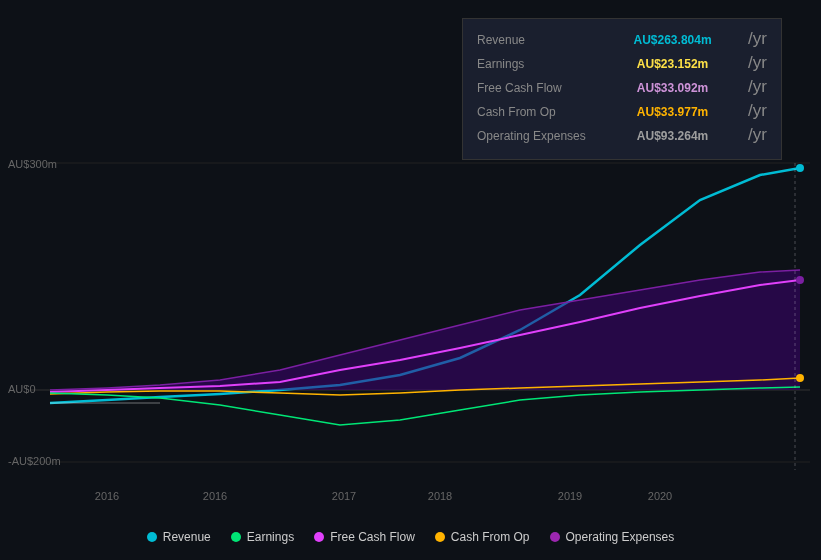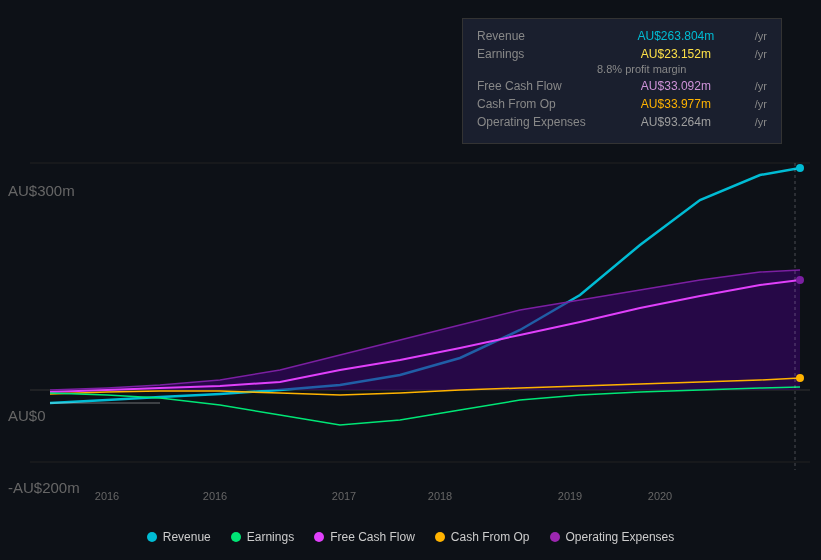--- a/index.html
+++ b/index.html
@@ -41,25 +41,25 @@
       justify-content: space-between;
       align-items: baseline;
       margin-bottom: 4px;
       font-size: 12px;
     }
     .tooltip-label {
       color: #888;
       min-width: 120px;
     }
     .tooltip-value {
-      font-weight: normal;
+      font-weight: bold;
     }
     .tooltip-unit {
       color: #888;
-      font-size: 11px;
+      font-size: 17px;
     }
     .tooltip-sub {
       color: #888;
       font-size: 11px;
       margin-left: 120px;
       margin-top: -2px;
       margin-bottom: 4px;
     }
     .color-cyan { color: #00bcd4; }
     .color-green { color: #fde047; }
@@ -73,23 +73,22 @@
       top: 0;
       left: 0;
       width: 821px;
       height: 560px;
     }
 
     
     .y-label {
       position: absolute;
       color: #666;
-      font-size: 15px;
+      font-size: 11px;
       left: 8px;
-      margin-top: 24px;
     }
 
     
     .x-label {
       position: absolute;
       color: #666;
       font-size: 11px;
       bottom: 58px;
       transform: translateX(-50%);
     }
@@ -169,21 +168,20 @@
       <span class="tooltip-label">Revenue</span>
       <span class="tooltip-value color-cyan">AU$263.804m</span>
       <span class="tooltip-unit">/yr</span>
     </div>
 
     <div class="tooltip-row">
       <span class="tooltip-label">Earnings</span>
       <span class="tooltip-value color-green">AU$23.152m</span>
       <span class="tooltip-unit">/yr</span>
     </div>
-    <div class="tooltip-sub">8.8% profit margin</div>
 
     <div class="tooltip-row">
       <span class="tooltip-label">Free Cash Flow</span>
       <span class="tooltip-value color-purple">AU$33.092m</span>
       <span class="tooltip-unit">/yr</span>
     </div>
 
     <div class="tooltip-row">
       <span class="tooltip-label">Cash From Op</span>
       <span class="tooltip-value color-orange">AU$33.977m</span>

